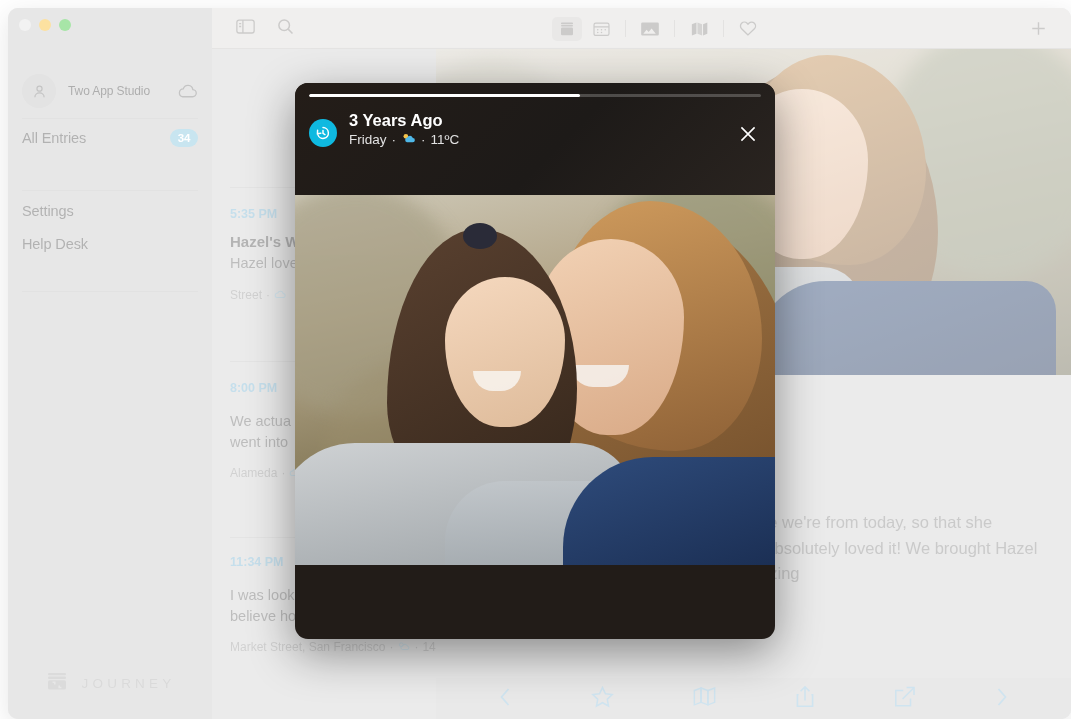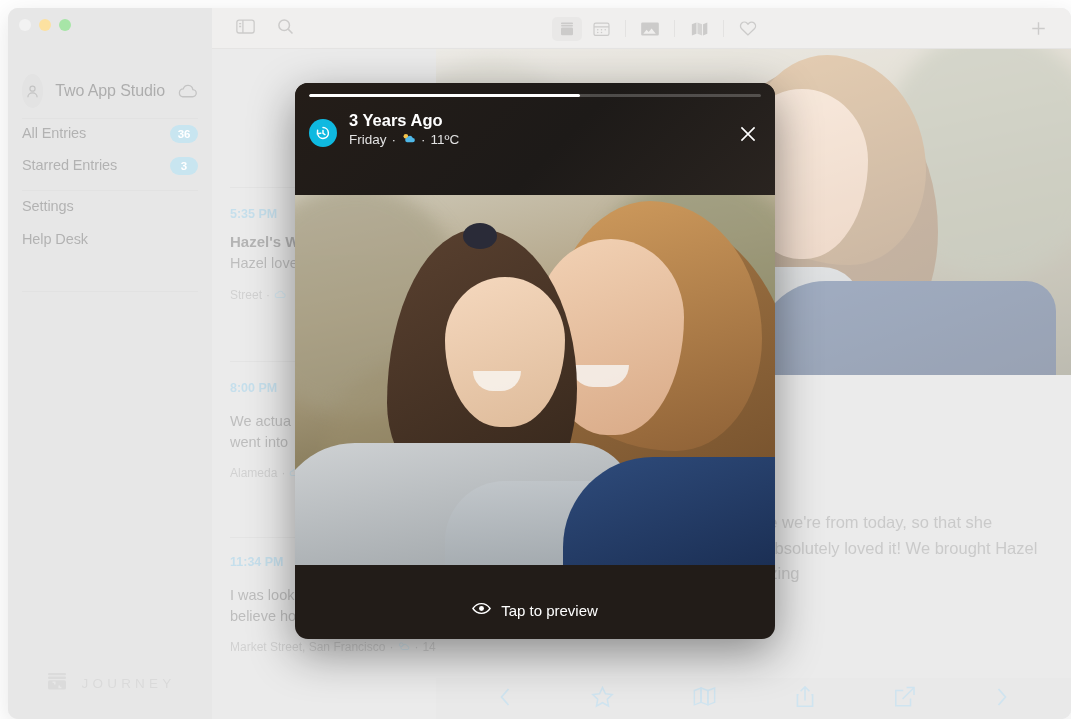--- a/index.html
+++ b/index.html
@@ -45,36 +45,36 @@
     position: absolute; left: 14px; top: 62px;
     width: 176px; height: 42px;
     display: flex; align-items: center; gap: 12px;
   }
   .avatar {
     width: 34px; height: 34px; border-radius: 50%;
     background: #c0c0c0;
     display: flex; align-items: center; justify-content: center;
   }
   .account-name {
-    font-size: 16px; color: #4a4a4a; letter-spacing: -0.1px;
+    font-size: 12px; color: #4a4a4a; letter-spacing: -0.1px;
     white-space: nowrap;
   }
   .cloud-ico { margin-left: auto; display:flex; }
 
   .divider {
     position: absolute; left: 14px; width: 176px;
     height: 1px; background: #bfbfbf;
   }
   .divider.d1 { top: 110px; }
   .divider.d2 { top: 182px; }
   .divider.d3 { top: 283px; }
 
   .nav-item {
     position: absolute; left: 14px; width: 176px; height: 26px;
-    display: flex; align-items: flex-start;
+    display: flex; align-items: center;
     font-size: 14.5px; color: #555; letter-spacing: -0.1px;
   }
   .nav-item .label { flex: 1; }
   .badge {
     min-width: 28px; height: 18px; border-radius: 9px;
     background: #85c5dd; color: #ffffff;
     font-size: 11.5px; font-weight: bold;
     display: flex; align-items: center; justify-content: center;
     padding: 0 7px;
   }
@@ -289,25 +289,21 @@
           </svg>
         </span>
       </div>
 
       <div class="divider d1"></div>
       <div class="divider d2"></div>
       <div class="divider d3"></div>
 
       <div class="nav-item ni0">
         <span class="label">All Entries</span>
-        <span class="badge">36</span>
-      </div>
-      <div class="nav-item ni1">
-        <span class="label">Starred Entries</span>
-        <span class="badge">3</span>
+        <span class="badge">34</span>
       </div>
       <div class="nav-item ni3">
         <span class="label">Help Desk</span>
       </div>
       <div class="nav-item ni2">
         <span class="label">Settings</span>
       </div>
 
       <div class="journey-logo">
         <span>
@@ -583,23 +579,14 @@
         <div style="position:absolute;left:178px;top:176px;width:48px;height:20px;border-radius:0 0 26px 26px;background:#f8f4f0;opacity:.85"></div>
 
         <div class="pc-shirt" style="left:-20px;top:248px;width:360px;height:140px;background:linear-gradient(170deg,#cfd2d4,#9aa0a4);border-radius:80px 60px 0 0"></div>
         <div class="pc-shirt" style="left:150px;top:286px;width:250px;height:100px;background:linear-gradient(175deg,#c2c7cb,#9ba2a7);border-radius:60px 20px 0 0"></div>
 
         <div class="pc-shirt" style="left:268px;top:262px;width:260px;height:130px;background:linear-gradient(160deg,#2f4c7c,#17294c);border-radius:90px 20px 0 0"></div>
       </div>
     </div>
 
 
-    <div class="tap-row">
-      <span>
-        <svg width="19" height="13" viewBox="0 0 20 13" fill="none" stroke="#ffffff" stroke-width="1.5">
-          <path d="M1 6.5S4.4 1.4 10 1.4 19 6.5 19 6.5 15.6 11.6 10 11.6 1 6.5 1 6.5z"></path>
-          <circle cx="10" cy="6.5" r="2.6" fill="#ffffff" stroke="none"></circle>
-        </svg>
-      </span>
-      <span class="tap-text">Tap to preview</span>
-    </div>
   </div>
 </div>
 
 </body></html>

